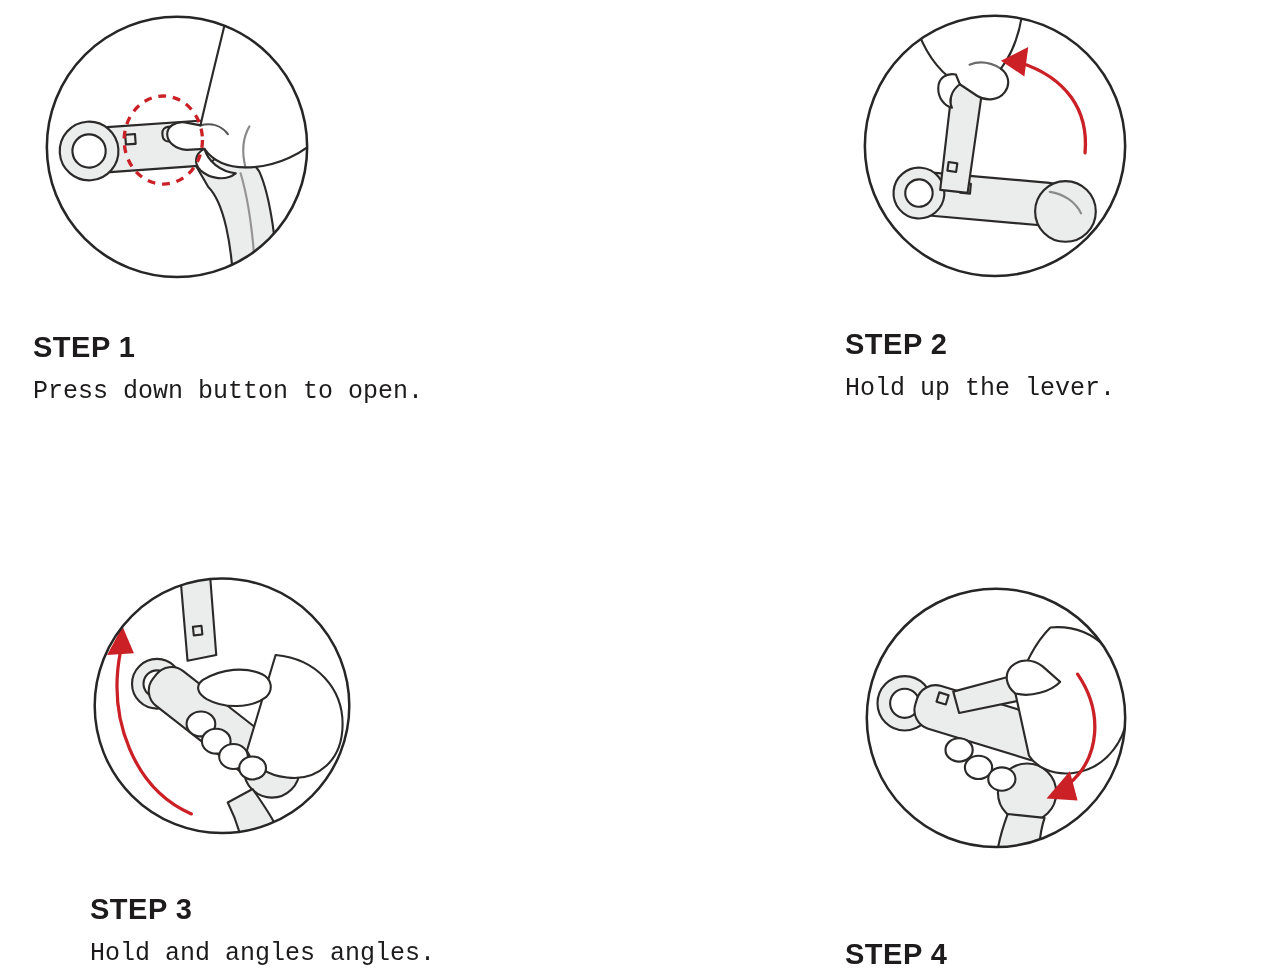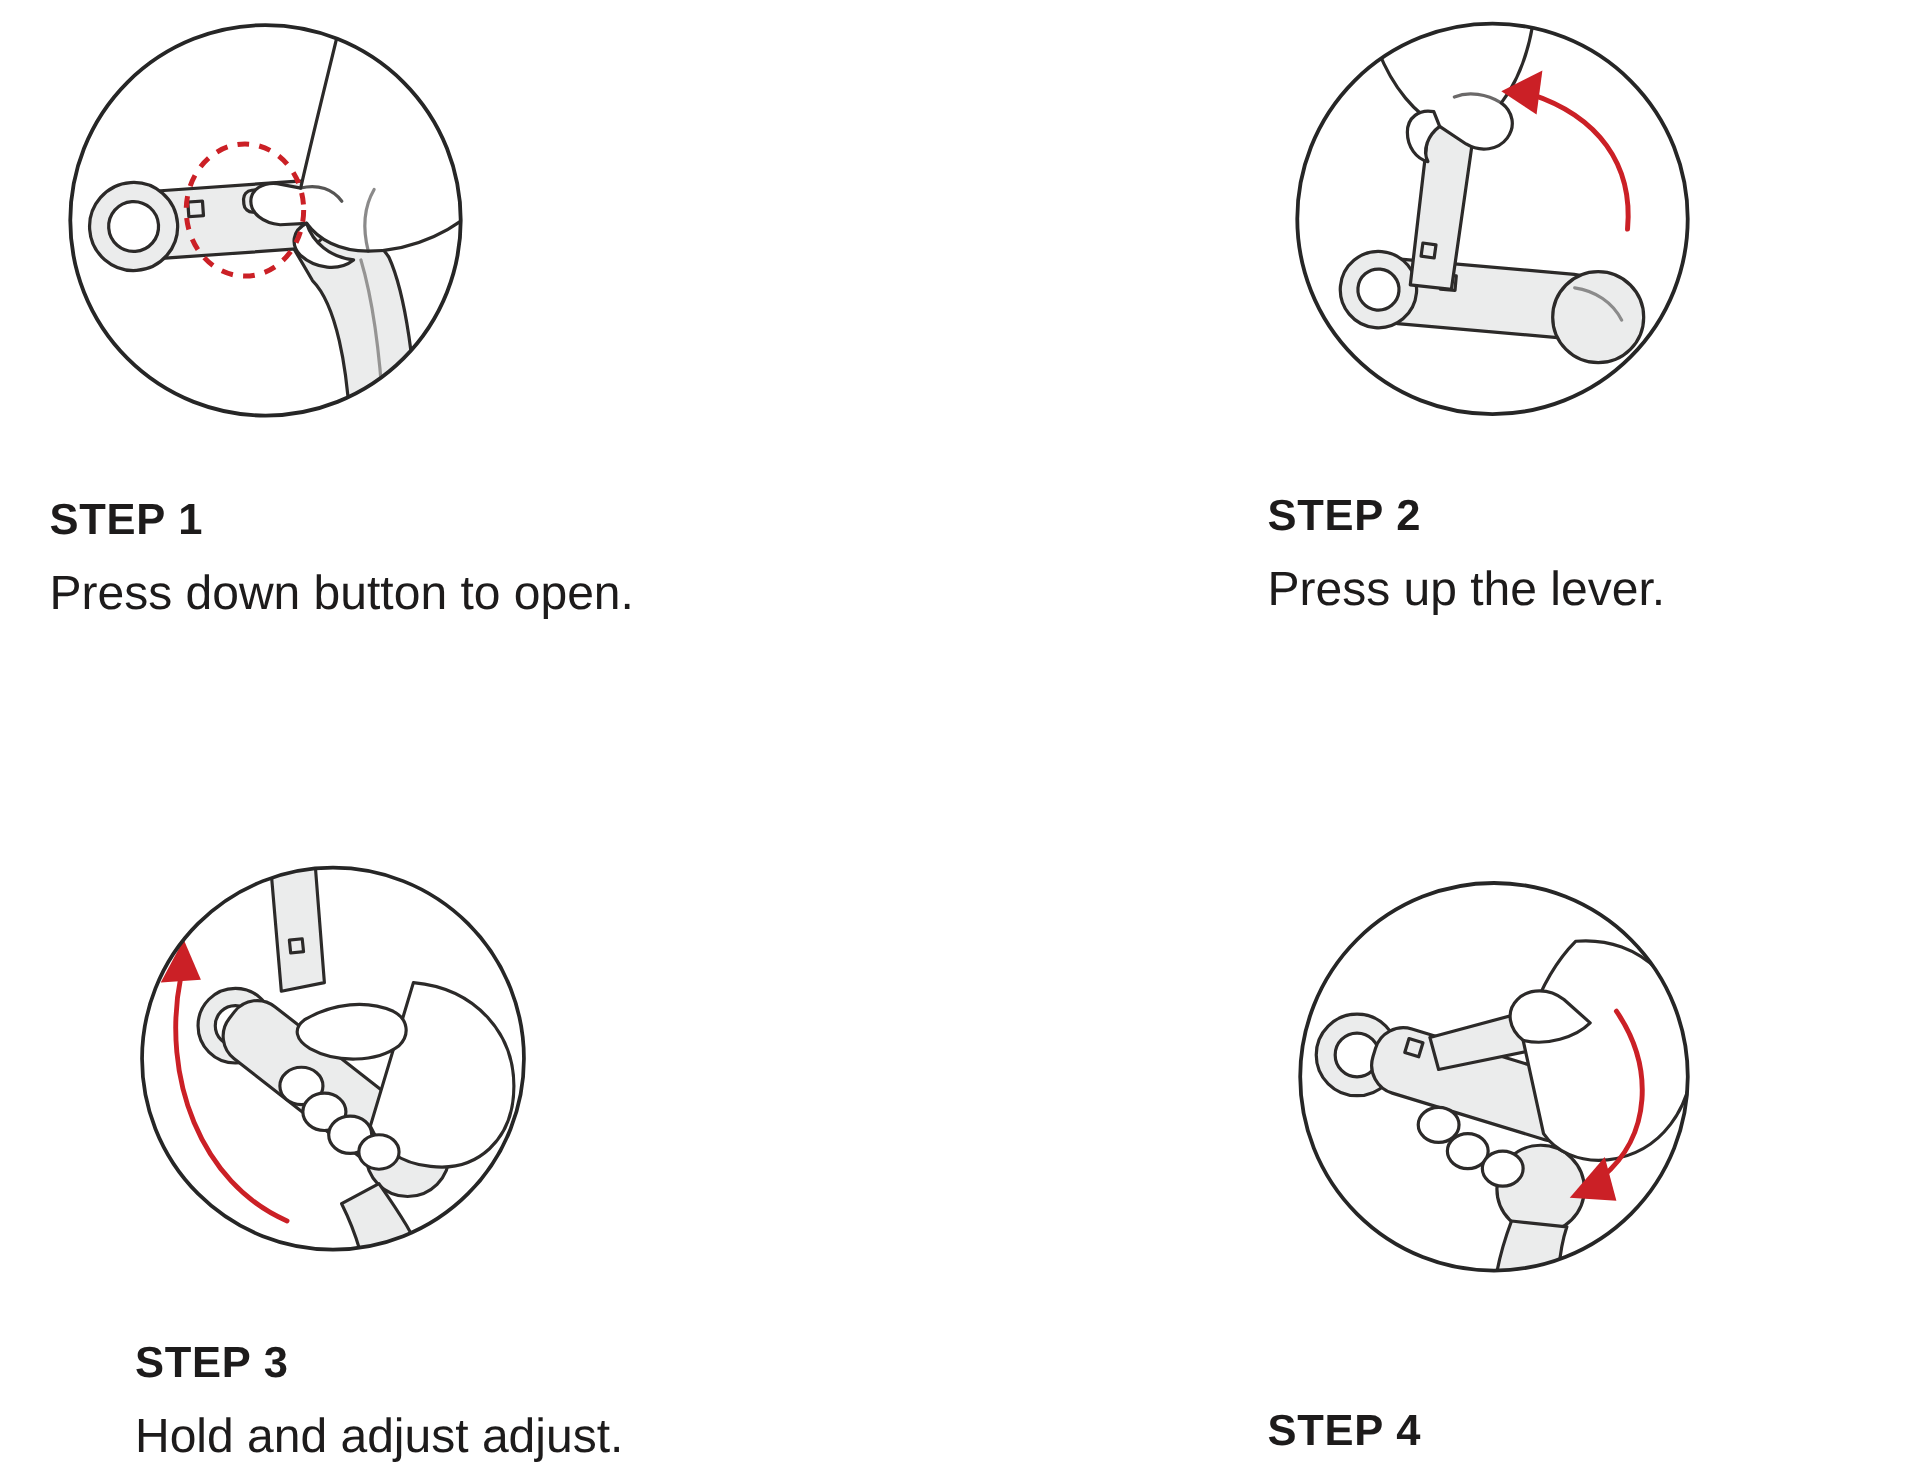--- a/index.html
+++ b/index.html
@@ -5,21 +5,21 @@
   html,body{margin:0;padding:0;}
   body{
     width:1280px;height:975px;position:relative;overflow:hidden;
     background:#ffffff;color:#1d1b1b;
     font-family:"Liberation Sans", sans-serif;
   }
   .step{position:absolute;inset:0;pointer-events:none;border-radius:22px;}
   figure{margin:0;position:absolute;}
   .caption{position:absolute;}
   .step-title{margin:0;font-size:29px;font-weight:bold;letter-spacing:.5px;}
-  .step-desc{margin:13px 0 0 0;font-size:32px;font-weight:normal;}
+  .step-desc{margin:13px 0 0 0;font-size:25px;font-weight:normal;font-family:Liberation Mono, monospace;}
 
   
   #i1{left:40px;top:5px;width:274px;}
   #i2{left:858px;top:4px;width:274px;}
   #i3{left:88px;top:567px;width:268px;}
   #i4{left:860px;top:577px;width:272px;}
 
   
   #t1{left:33px;top:331px;}
   #t2{left:845px;top:328px;}
@@ -102,21 +102,21 @@
         <g>
           <path class="red" d="M232 152 C236 108 212 75 166 60"></path>
           <path class="redfill" d="M146 58 L174 44 L170 74 Z"></path>
         </g>
       </g>
       <circle class="border" cx="140" cy="145" r="133"></circle>
     </svg>
   </figure>
   <div id="t2" class="caption">
     <h2 class="step-title">STEP 2</h2>
-    <p class="step-desc">Press up the lever.</p>
+    <p class="step-desc">Hold up the lever.</p>
   </div>
 </section>
 
 <section class="step">
   <figure id="i3">
     <svg viewBox="0 0 280 290">
       <defs>
           <clipPath id="c3">
             <circle cx="140" cy="145" r="133"></circle>
           </clipPath>
@@ -142,21 +142,21 @@
         <g>
           <path class="red" d="M108 258 C48 232 20 158 34 88"></path>
           <path class="redfill" d="M36 62 L20 92 L48 90 Z"></path>
         </g>
       </g>
       <circle class="border" cx="140" cy="145" r="133"></circle>
     </svg>
   </figure>
   <div id="t3" class="caption">
     <h2 class="step-title">STEP 3</h2>
-    <p class="step-desc">Hold and adjust adjust.</p>
+    <p class="step-desc">Hold and angles angles.</p>
   </div>
 </section>
 
 <section class="step">
   <figure id="i4">
     <svg viewBox="0 0 280 290">
       <defs>
           <clipPath id="c4">
             <circle cx="140" cy="145" r="133"></circle>
           </clipPath>

